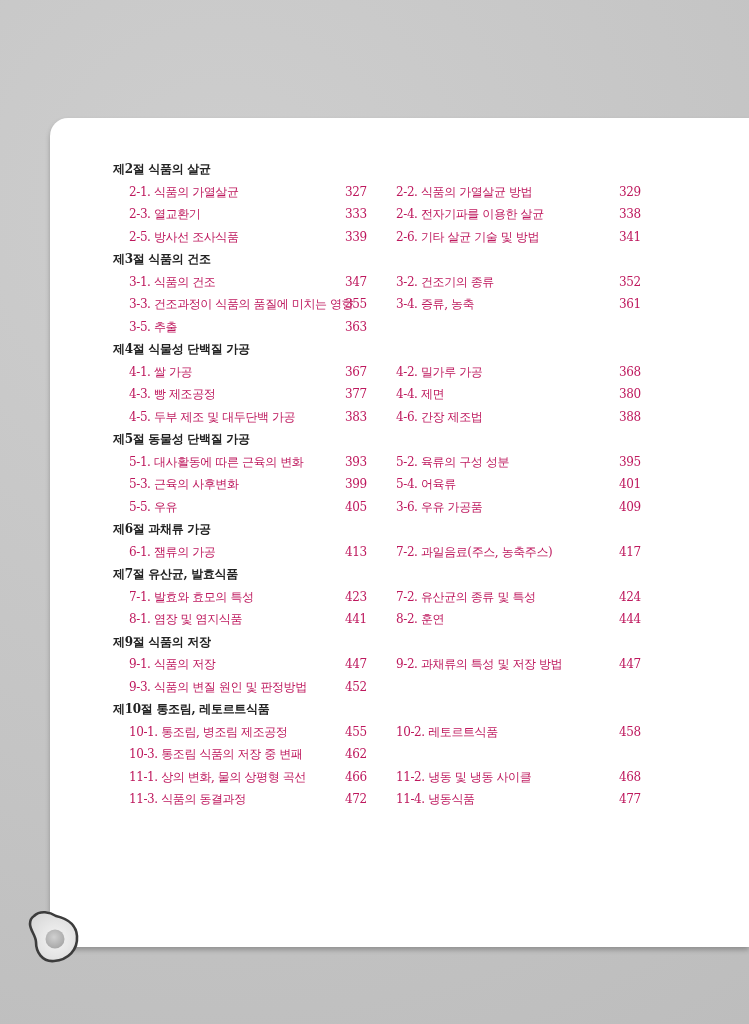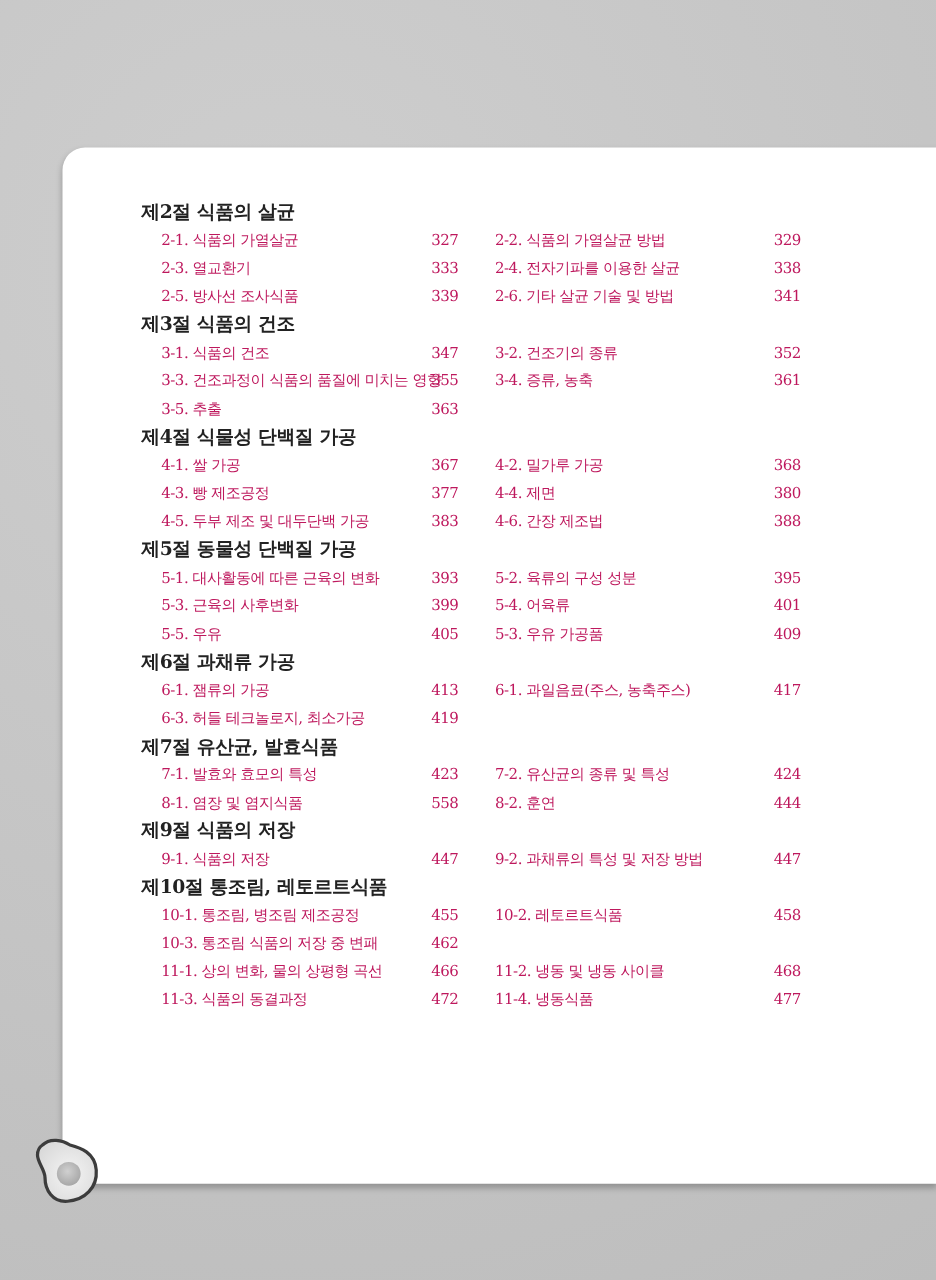--- a/index.html
+++ b/index.html
@@ -12,21 +12,21 @@
     color: #2a2a2a;
   }
   .card {
     position: absolute; left: 50px; top: 118px; width: 699px; height: 829px;
     background: #ffffff;
     border-top-left-radius: 18px;
     box-shadow: 0 3px 5px rgba(0,0,0,0.25);
   }
   .toc { position: absolute; left: 113px; top: 158px; width: 560px; }
   .section-title {
-    height: 22.5px; line-height: 22.5px; font-size: 15px; font-weight: bold;
+    height: 22.5px; line-height: 22.5px; font-size: 12px; font-weight: bold;
     color: #222; letter-spacing: -0.3px; white-space: nowrap;
   }
   .row { position: relative; height: 22.5px; line-height: 22.5px; font-size: 12px; color: #be185d; }
   .entry { position: absolute; top: 0; white-space: nowrap; letter-spacing: -0.4px; }
   .entry .label { position: absolute; left: 0; top: 0; }
   .entry .page { position: absolute; top: 0; }
   .entry.left { left: 16px; }
   .entry.left .page { left: 216px; }
   .entry.right { left: 283px; }
   .entry.right .page { left: 223px; }
@@ -149,71 +149,71 @@
         <span class="label">5-4. 어육류</span>
         <span class="page">401</span>
       </div>
     </div>
     <div class="row">
       <div class="entry left">
         <span class="label">5-5. 우유</span>
         <span class="page">405</span>
       </div>
       <div class="entry right">
-        <span class="label">5-3. 우유 가공품</span>
+        <span class="label">3-6. 우유 가공품</span>
         <span class="page">409</span>
       </div>
     </div>
     <div class="section-title">제6절 과채류 가공</div>
     <div class="row">
       <div class="entry left">
         <span class="label">6-1. 잼류의 가공</span>
         <span class="page">413</span>
       </div>
       <div class="entry right">
-        <span class="label">6-1. 과일음료(주스, 농축주스)</span>
+        <span class="label">7-2. 과일음료(주스, 농축주스)</span>
         <span class="page">417</span>
-      </div>
-    </div>
-    <div class="row">
-      <div class="entry left">
-        <span class="label">6-3. 허들 테크놀로지, 최소가공</span>
-        <span class="page">419</span>
       </div>
     </div>
     <div class="section-title">제7절 유산균, 발효식품</div>
     <div class="row">
       <div class="entry left">
         <span class="label">7-1. 발효와 효모의 특성</span>
         <span class="page">423</span>
       </div>
       <div class="entry right">
         <span class="label">7-2. 유산균의 종류 및 특성</span>
         <span class="page">424</span>
       </div>
     </div>
     <div class="row">
       <div class="entry left">
         <span class="label">8-1. 염장 및 염지식품</span>
-        <span class="page">558</span>
+        <span class="page">441</span>
       </div>
       <div class="entry right">
         <span class="label">8-2. 훈연</span>
         <span class="page">444</span>
       </div>
     </div>
     <div class="section-title">제9절 식품의 저장</div>
     <div class="row">
       <div class="entry left">
         <span class="label">9-1. 식품의 저장</span>
         <span class="page">447</span>
       </div>
       <div class="entry right">
         <span class="label">9-2. 과채류의 특성 및 저장 방법</span>
         <span class="page">447</span>
+      </div>
+    </div>
+    <div class="row">
+      <div class="entry left">
+        <span class="label">9-3. 식품의 변질 원인 및 판정방법</span>
+        <span class="page">452</span>
       </div>
     </div>
     <div class="section-title">제10절 통조림, 레토르트식품</div>
     <div class="row">
       <div class="entry left">
         <span class="label">10-1. 통조림, 병조림 제조공정</span>
         <span class="page">455</span>
       </div>
       <div class="entry right">
         <span class="label">10-2. 레토르트식품</span>

